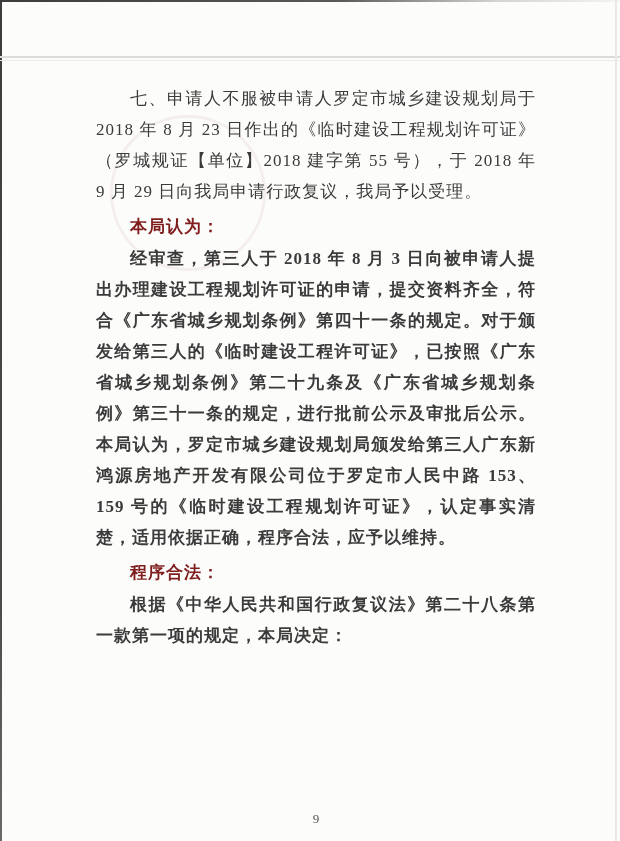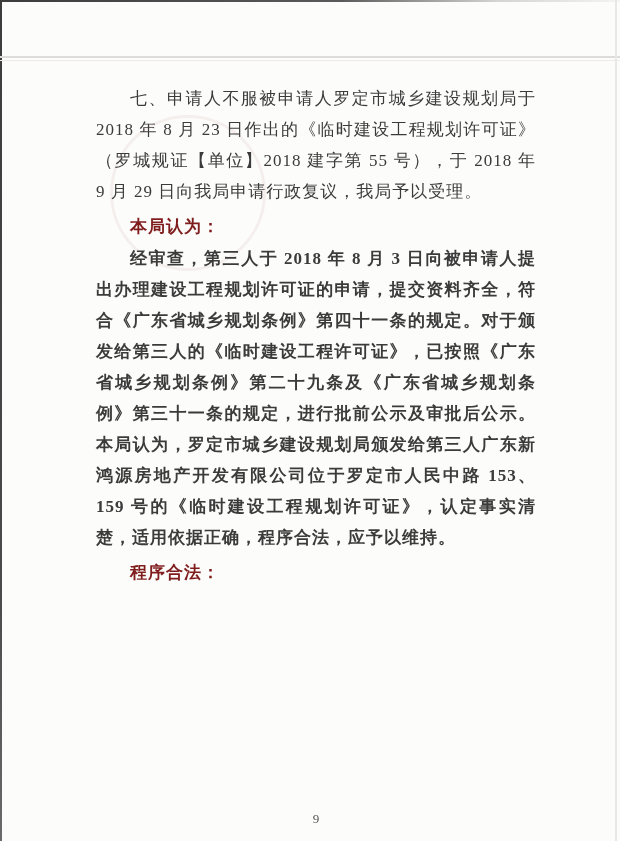--- a/index.html
+++ b/index.html
@@ -97,16 +97,17 @@
   <div class="fold-line"></div>
   <div class="fold-line-shadow"></div>
   <div class="edge-right"></div>
   <div class="seal-bleed"></div>
 
   <div class="doc-body">
       <p class="body">七、申请人不服被申请人罗定市城乡建设规划局于 2018 年 8 月 23 日作出的《临时建设工程规划许可证》（罗城规证【单位】2018 建字第 55 号），于 2018 年 9 月 29 日向我局申请行政复议，我局予以受理。</p>
       <p class="heading">本局认为：</p>
       <p class="body">经审查，第三人于 2018 年 8 月 3 日向被申请人提出办理建设工程规划许可证的申请，提交资料齐全，符合《广东省城乡规划条例》第四十一条的规定。对于颁发给第三人的《临时建设工程许可证》，已按照《广东省城乡规划条例》第二十九条及《广东省城乡规划条例》第三十一条的规定，进行批前公示及审批后公示。本局认为，罗定市城乡建设规划局颁发给第三人广东新鸿源房地产开发有限公司位于罗定市人民中路 153、159 号的《临时建设工程规划许可证》，认定事实清楚，适用依据正确，程序合法，应予以维持。</p>
       <p class="heading">程序合法：</p>
+      <p class="body">根据《中华人民共和国行政复议法》第二十八条第一款第一项的规定，本局决定：</p>
     </div>
 
   <div class="page-number">9</div>
 </div>
 
 </body></html>

